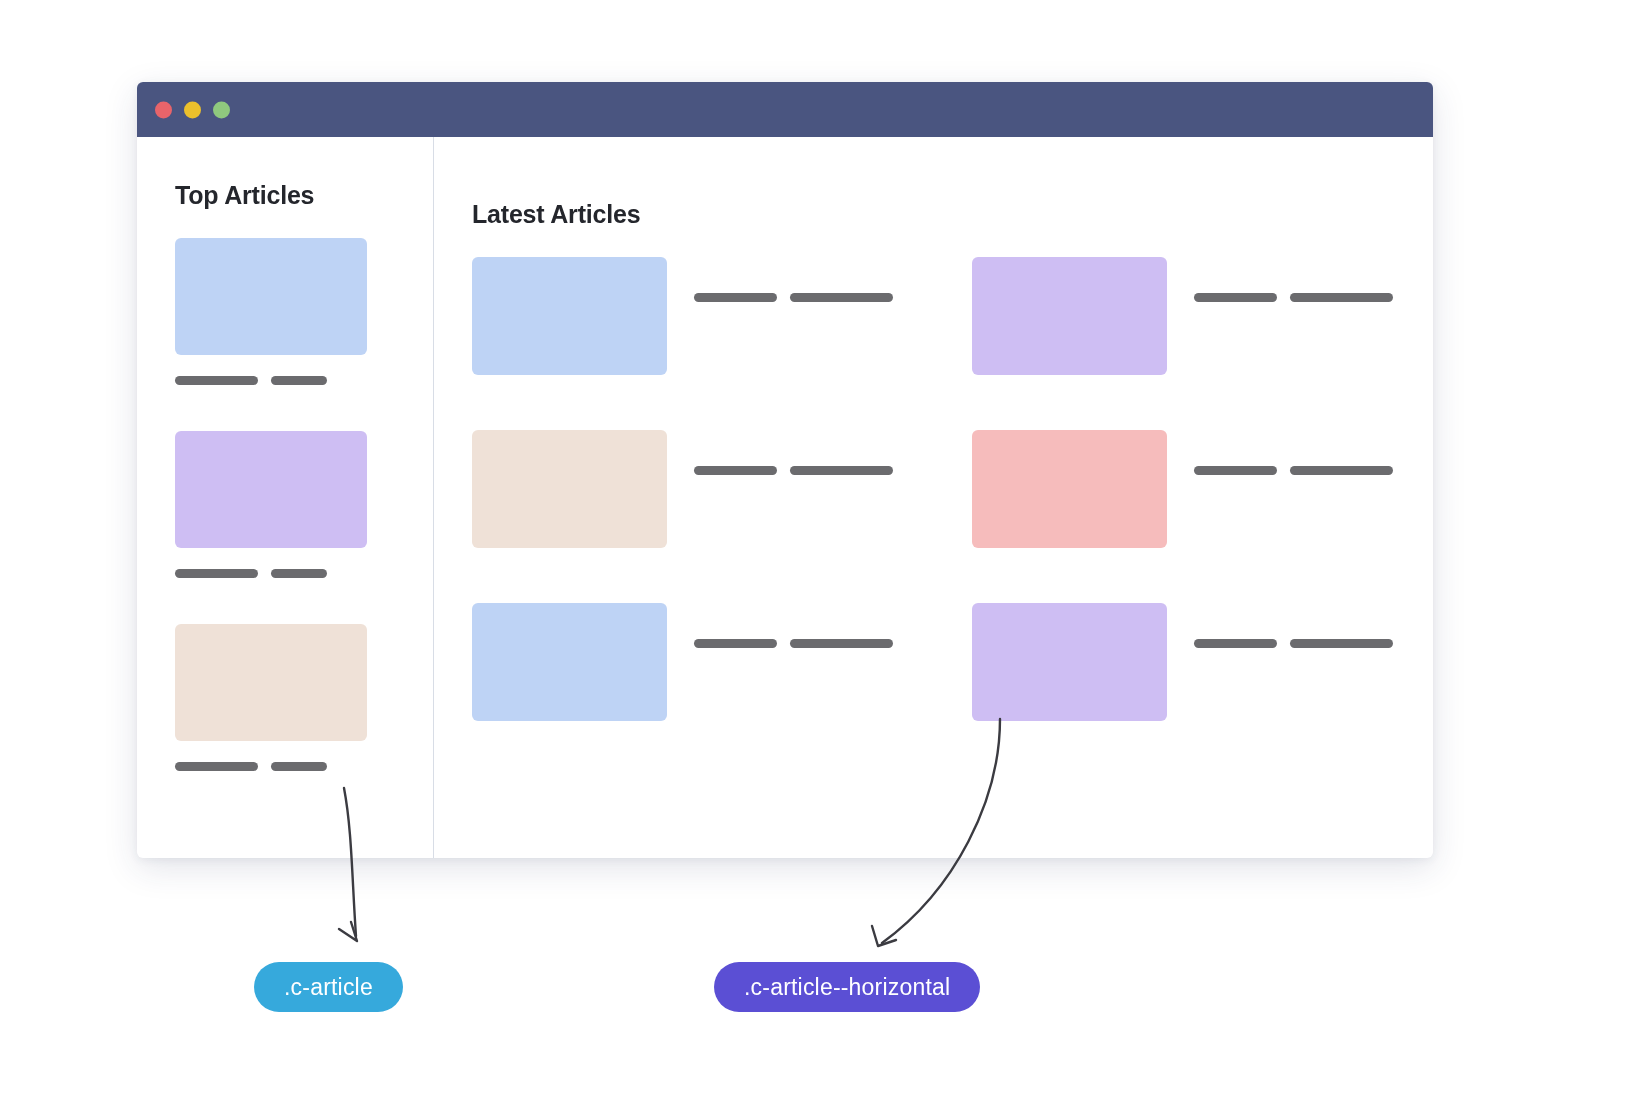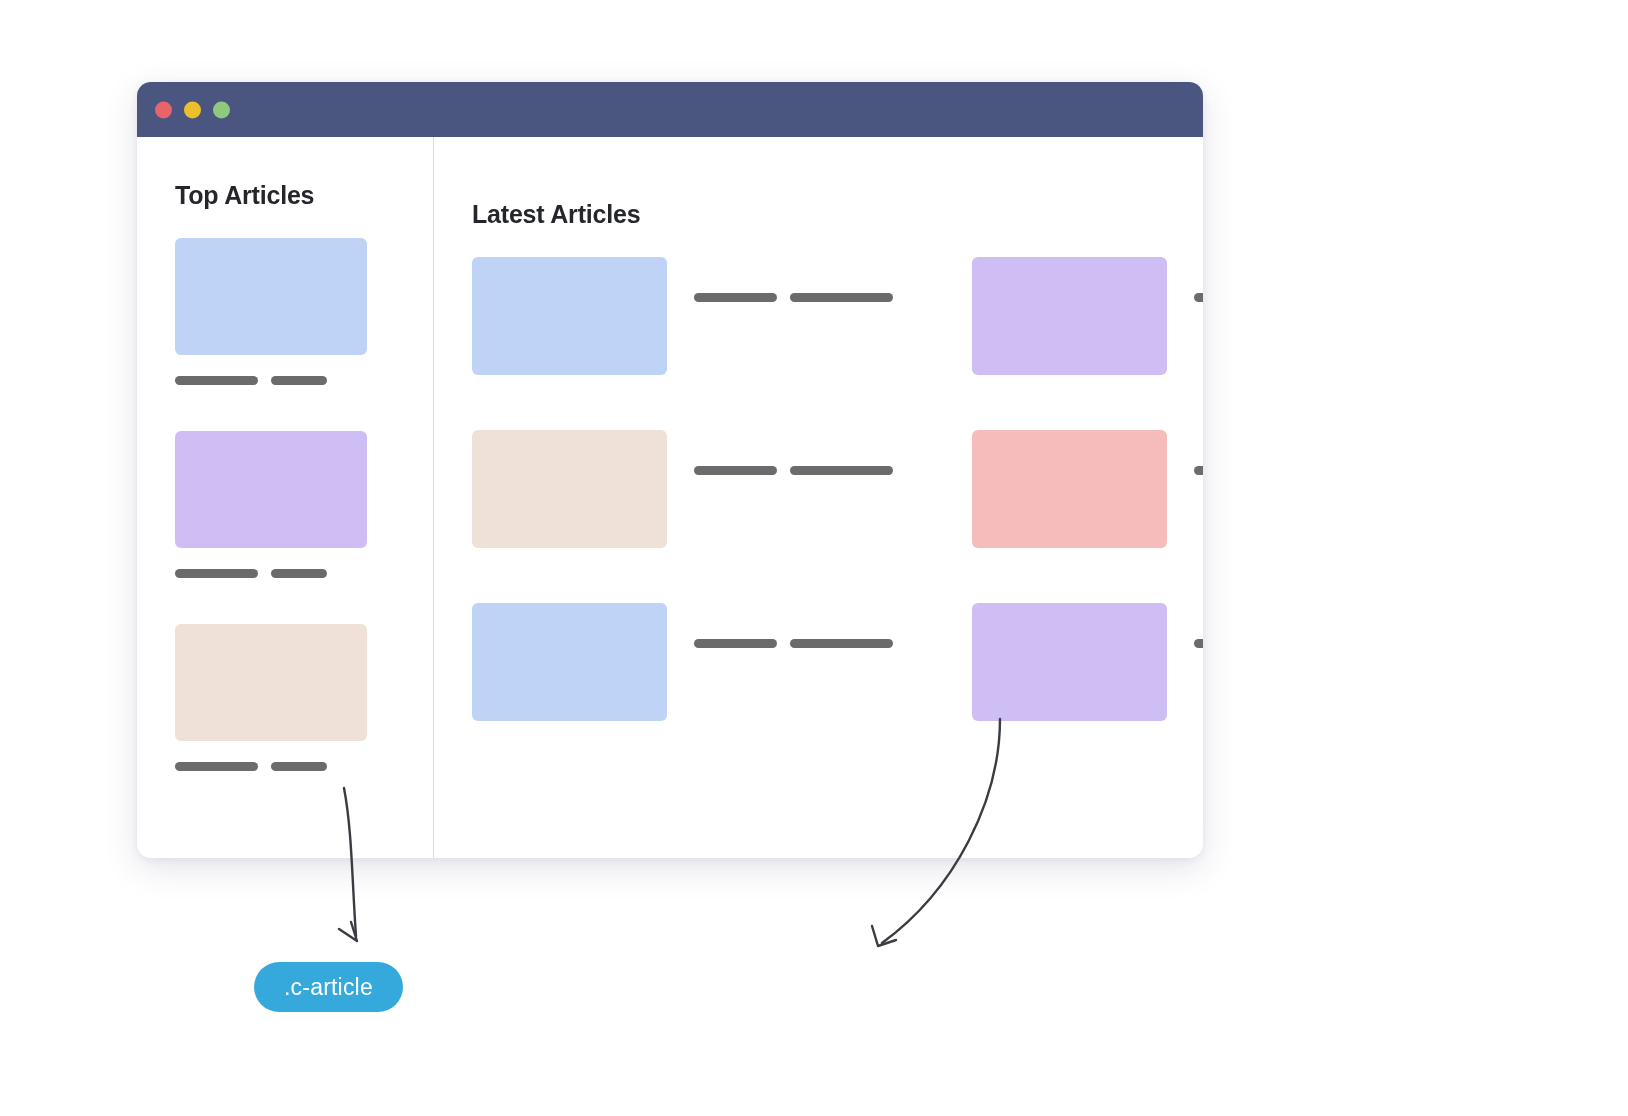--- a/index.html
+++ b/index.html
@@ -18,24 +18,24 @@
   #stage {
     position: absolute;
     inset: 0;
   }
 
   
   .window {
     position: absolute;
     left: 137px;
     top: 82px;
-    width: 1066px;
+    width: 1296px;
     height: 776px;
     background: #ffffff;
-    border-radius: 14px;
+    border-radius: 6px;
     box-shadow: 0 10px 34px rgba(40, 50, 90, 0.13), 0 2px 8px rgba(40,50,90,0.07);
     overflow: hidden;
   }
 
   .titlebar {
     position: absolute;
     left: 0; top: 0;
     width: 100%;
     height: 55px;
     background: #4a5580;
@@ -318,16 +318,17 @@
 
       <path d="M 344 788 C 352 830, 352 880, 356 936" fill="none" stroke="#3b3b41" stroke-width="2.4" stroke-linecap="round"></path>
       <path d="M 339 929 L 357 941 L 351 922" fill="none" stroke="#3b3b41" stroke-width="2.4" stroke-linecap="round" stroke-linejoin="round"></path>
 
       <path d="M 1000 719 C 1000 800, 955 890, 882 943" fill="none" stroke="#3b3b41" stroke-width="2.4" stroke-linecap="round"></path>
       <path d="M 872 926 L 878 946 L 896 940" fill="none" stroke="#3b3b41" stroke-width="2.4" stroke-linecap="round" stroke-linejoin="round"></path>
     </svg>
 
     <div class="pill" id="pill-article">.c-article</div>
 
+    <div class="pill" id="pill-article-horizontal">.c-article--horizontal</div>
 
   </div>
 
 </div>
 
 </body></html>

